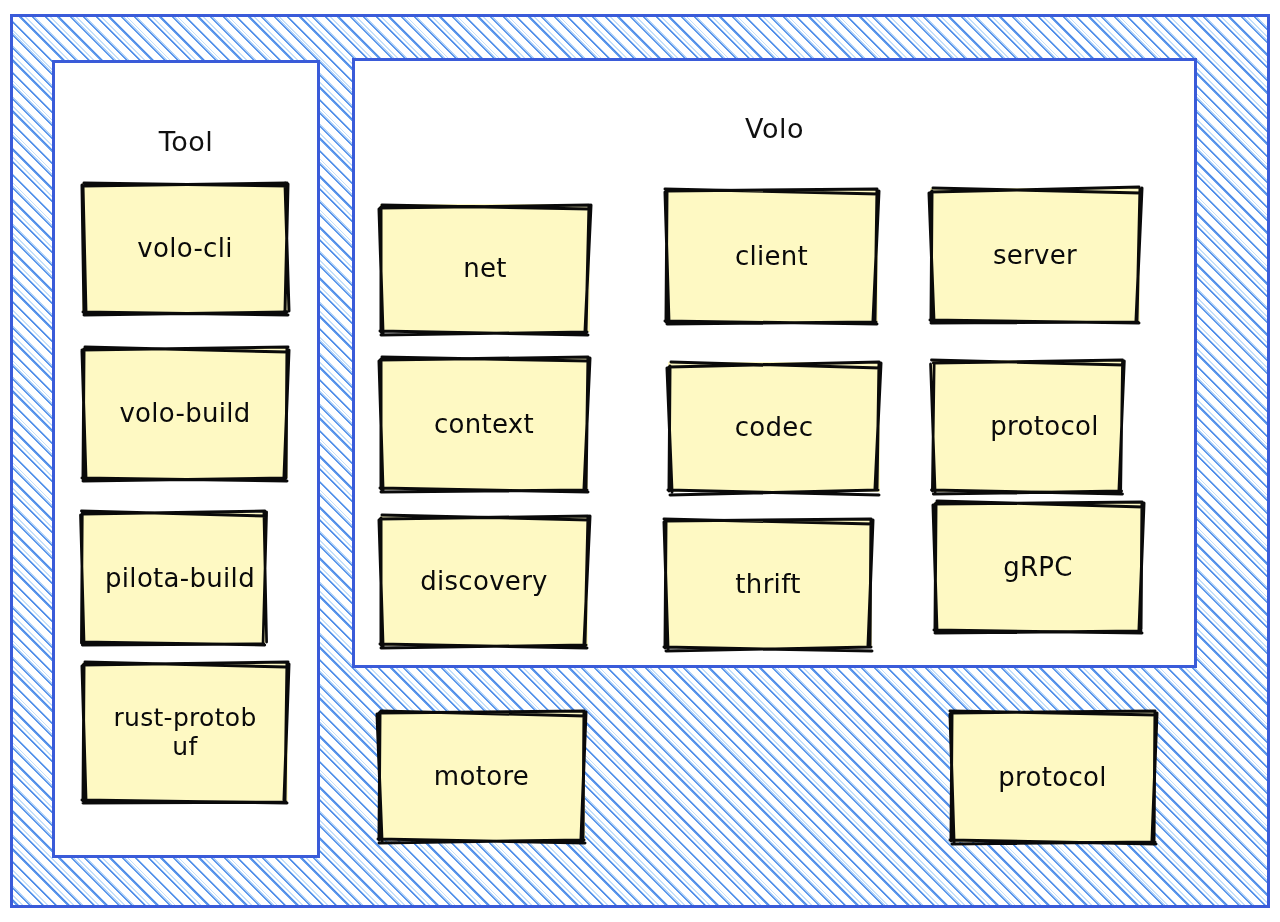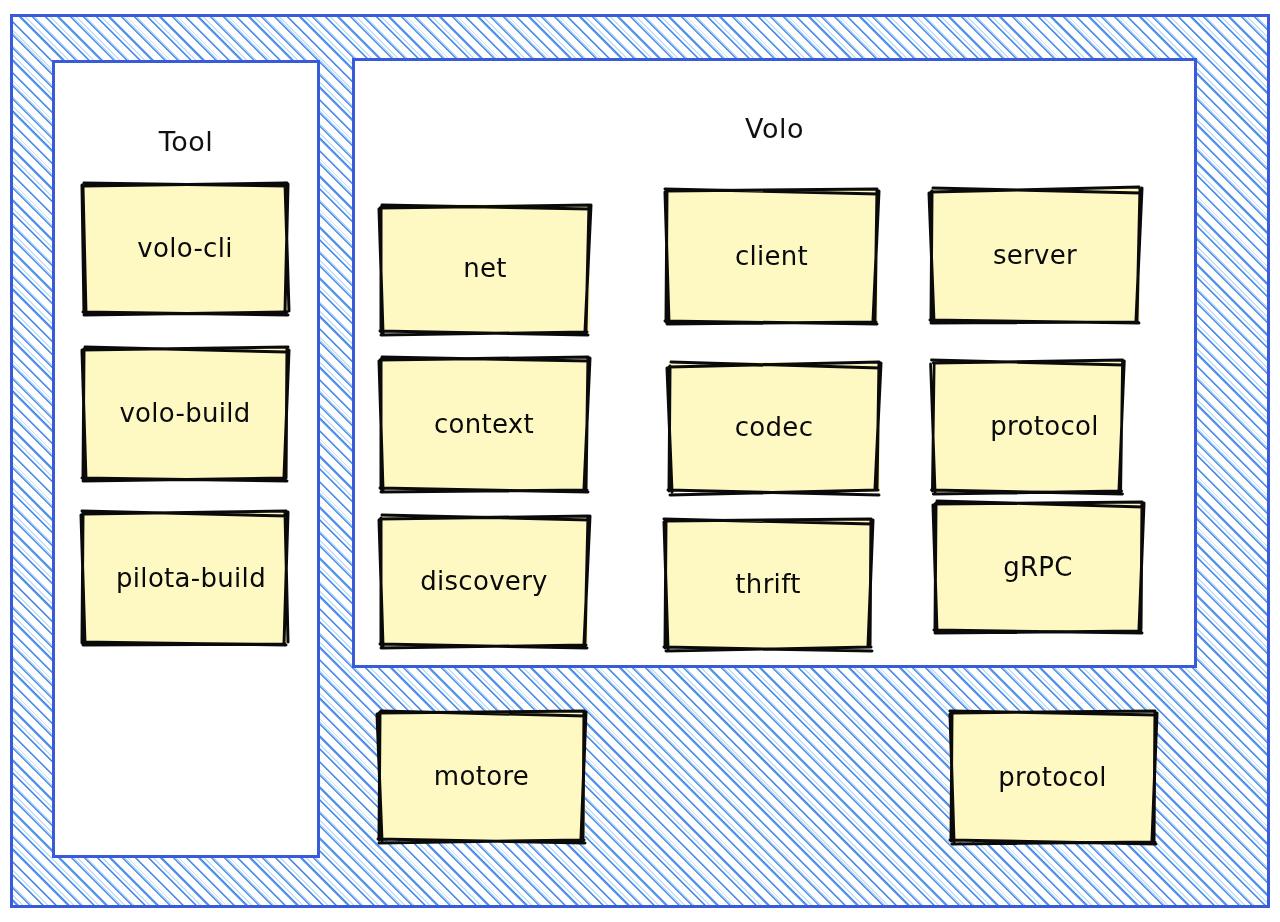--- a/index.html
+++ b/index.html
@@ -138,27 +138,34 @@
     <span class="sk-label">volo-cli</span>
   </div>
 
   <div class="sketch-box" style="left:82px; top:348px; width:206px; height:130px;">
     <svg class="sk-svg" viewBox="0 0 218 142" preserveAspectRatio="none">
       <path d="M6,8 L212,5 M9,5 L211,10 M211,6 L210,136 M213,8 L208,135 M210,136 L7,139 M211,139 L6,136 M7,137 L8,7 M10,138 L6,9" fill="none" stroke="#0a0a0a" stroke-width="3" stroke-linecap="round"></path>
     </svg>
     <span class="sk-label">volo-build</span>
   </div>
 
-  <div class="sketch-box" style="left:82px; top:513px; width:206px; height:130px;padding-left:12px;">
+  <div class="sketch-box" style="left:82px; top:513px; width:184px; height:130px;padding-left:12px;">
     <svg class="sk-svg" viewBox="0 0 218 142" preserveAspectRatio="none">
       <path d="M8,7 L210,4 M6,4 L212,9 M212,5 L208,137 M209,5 L212,135 M209,137 L7,138 M210,138 L6,135 M6,136 L7,6 M9,137 L5,8" fill="none" stroke="#0a0a0a" stroke-width="3" stroke-linecap="round"></path>
     </svg>
     <span class="sk-label">pilota-build</span>
   </div>
 
+  <div class="sketch-box narrow" style="left:82px; top:663px; width:206px; height:138px;">
+    <svg class="sk-svg" viewBox="0 0 218 150" preserveAspectRatio="none">
+      <path d="M7,8 L212,5 M9,5 L210,10 M211,6 L209,144 M213,7 L208,143 M210,145 L7,146 M211,146 L6,143 M7,144 L8,7 M10,145 L6,9" fill="none" stroke="#0a0a0a" stroke-width="3" stroke-linecap="round"></path>
+    </svg>
+    <span class="sk-label">rust-protob
+uf</span>
+  </div>
 
   <div class="panel panel-volo">
     <div class="panel-title">Volo</div>
   </div>
 
   <div class="sketch-box" style="left:380px; top:204px; width:210px; height:128px;">
     <svg class="sk-svg" viewBox="0 0 222 140" preserveAspectRatio="none">
       <path d="M6,10 L215,7 M8,7 L216,11 M215,8 L212,133 M217,7 L211,134 M213,134 L7,137 M214,137 L6,133 M7,134 L7,9 M9,135 L5,11" fill="none" stroke="#0a0a0a" stroke-width="3" stroke-linecap="round"></path>
     </svg>
     <span class="sk-label">net</span>

